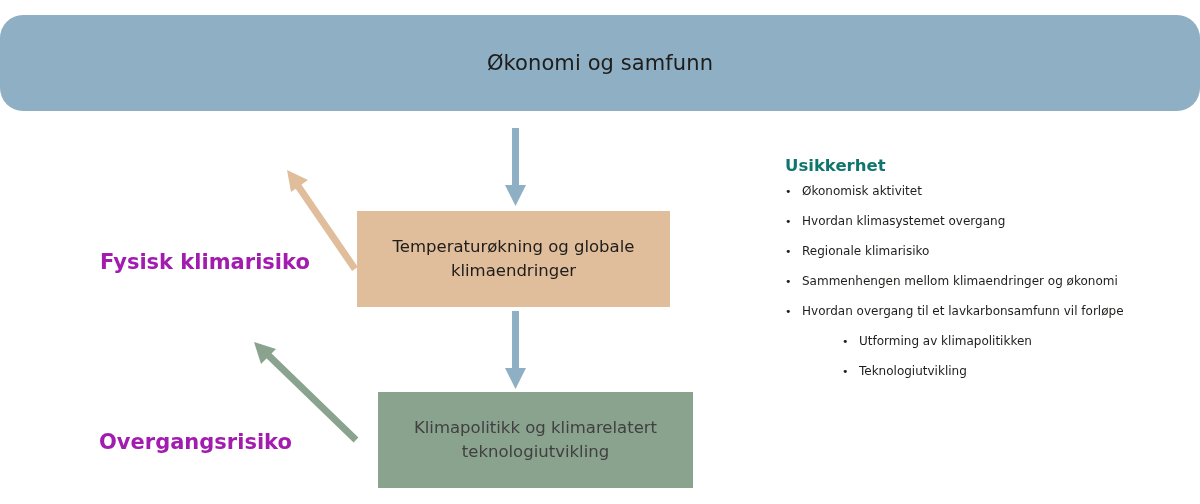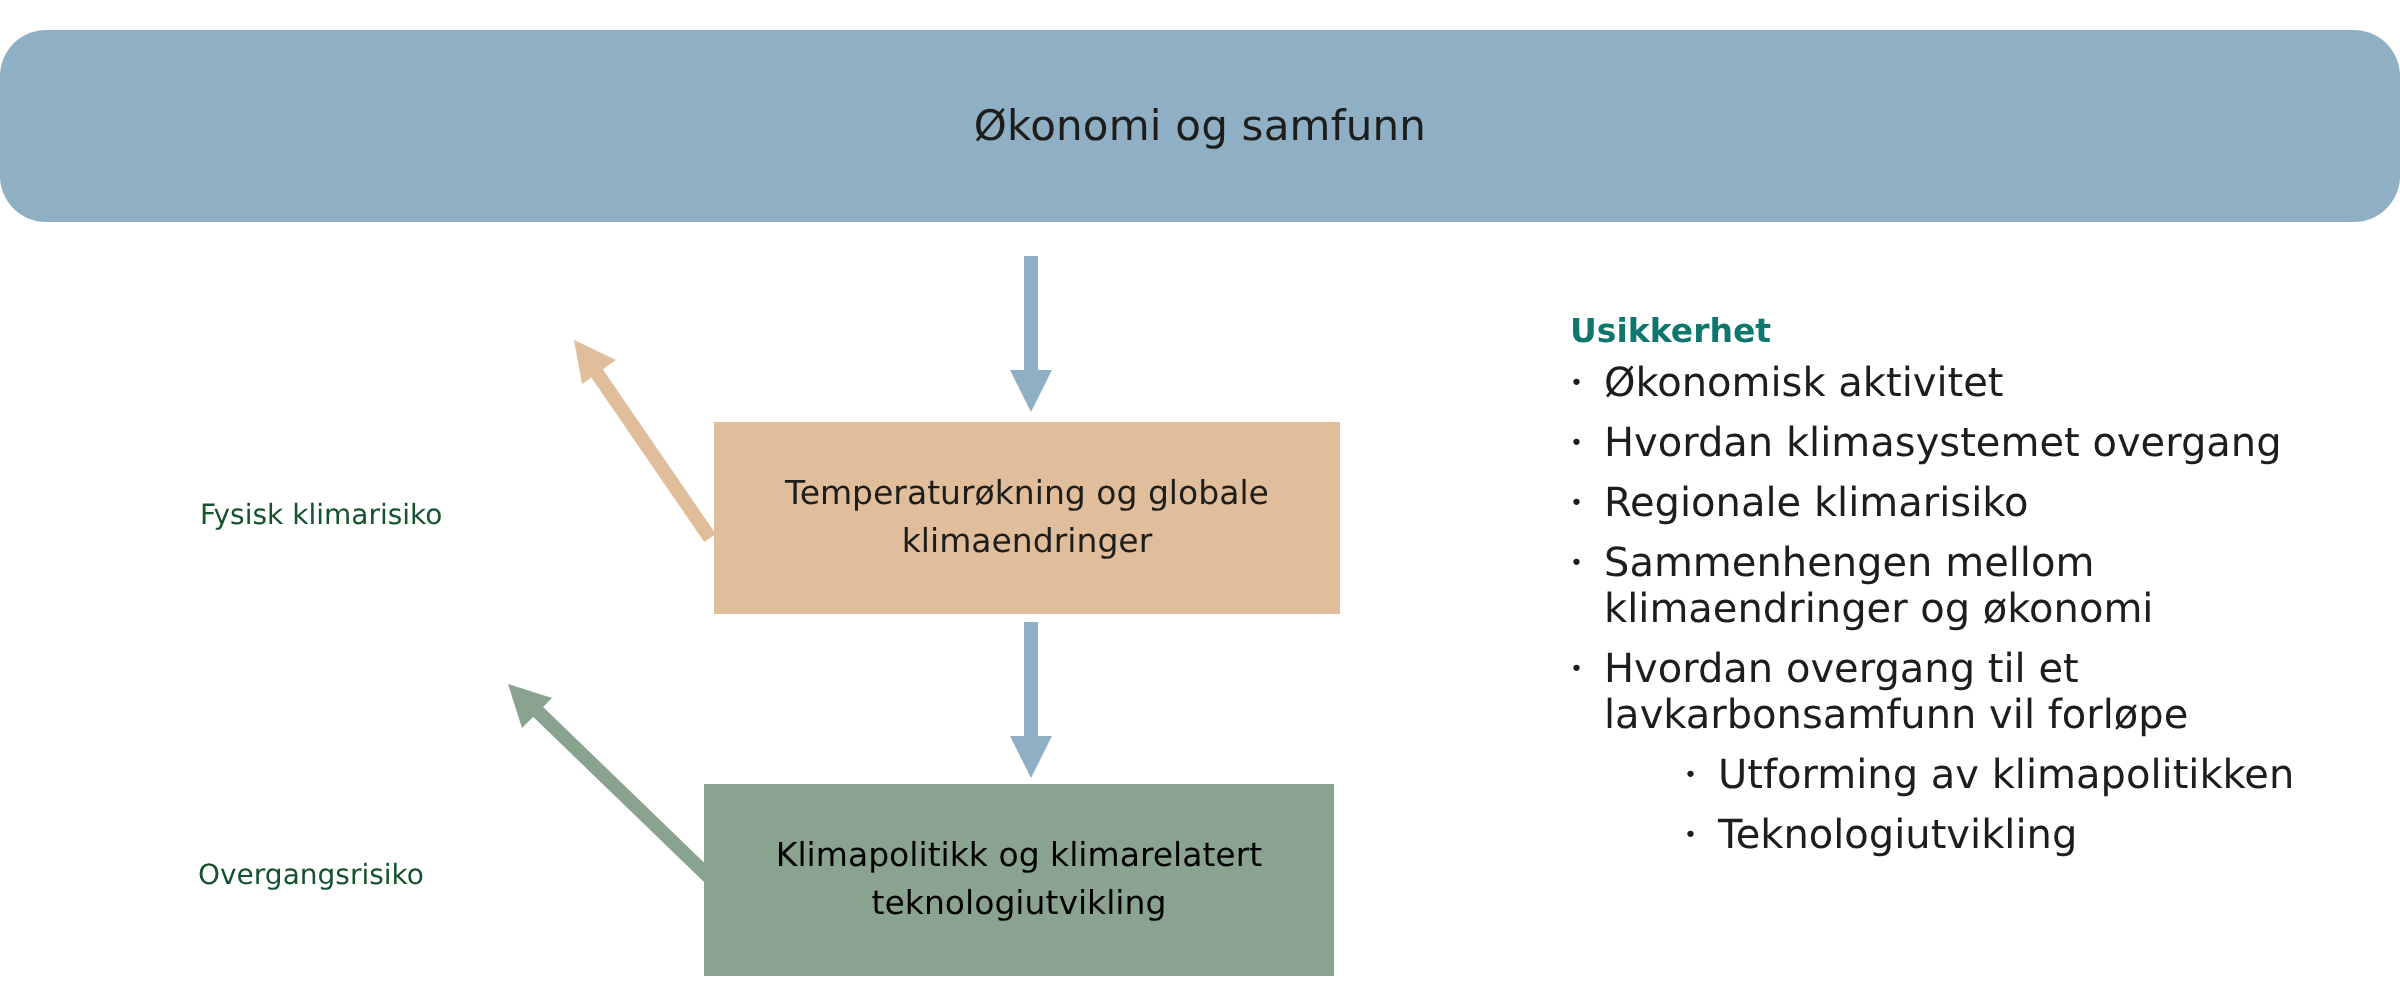--- a/index.html
+++ b/index.html
@@ -5,30 +5,30 @@
     html, body { margin: 0; padding: 0; background: #ffffff; }
     body { width: 1200px; height: 504px; position: relative; overflow: hidden;
            font-family: "DejaVu Sans", "Liberation Sans", sans-serif; color: #1d1d1b; }
     .banner { position: absolute; left: 0; top: 15px; width: 1200px; height: 96px;
               background: #8fafc4; display: flex; align-items: center; justify-content: center; border-radius: 23px; }
     .banner-title { font-size: 21px; letter-spacing: 0.1px; color: #1d1d1b; margin-top: -1px; }
     .arrows { position: absolute; left: 0; top: 0; width: 1200px; height: 504px; }
     .box { position: absolute; display: flex; align-items: center; justify-content: flex-end;
            text-align: center; font-size: 16.5px; line-height: 24px; }
     .box-temp { left: 357px; top: 211px; width: 313px; height: 96px; background: #e0bd9b; color: #1d1d1b; }
-    .box-policy { left: 352px; top: 392px; width: 315px; height: 96px; background: #8aa38f; color: #000000; }
+    .box-policy { left: 378px; top: 392px; width: 315px; height: 96px; background: #8aa38f; color: #404040; }
     .box-text { display: block; padding: 0 16px; }
     .risk-label { position: absolute; font-family: "DejaVu Sans", "Liberation Sans", sans-serif;
-                  font-weight: normal; font-size: 14px; color: #14532d; }
+                  font-weight: bold; font-size: 21px; color: #a21caf; }
     .risk-physical { left: 100px; top: 250px; }
     .risk-transition { left: 99px; top: 430px; }
     .uncertainty { position: absolute; left: 785px; top: 156px; width: 400px; }
     .unc-title { font-weight: bold; font-size: 16.5px; margin: 0 0 5px 0; color: #0f766e; }
     .unc-list { list-style: none; margin: 0; padding: 0; }
-    .unc-item { position: relative; font-size: 20px; line-height: 23px; padding-left: 17px; margin-bottom: 7px; color: #1d1d1b; }
+    .unc-item { position: relative; font-size: 12px; line-height: 23px; padding-left: 17px; margin-bottom: 7px; color: #1d1d1b; }
     .unc-item::before { content: "•"; position: absolute; left: 0; top: 0; font-size: 11px; }
     .unc-sub { list-style: none; margin: 7px 0 0 0; padding: 0 0 0 57px; }
     .unc-sub .unc-item { margin-left: -17px; }
   </style>
 </head>
 <body>
 
 <div class="banner">
   <span class="banner-title">Økonomi og samfunn</span>
 </div>

